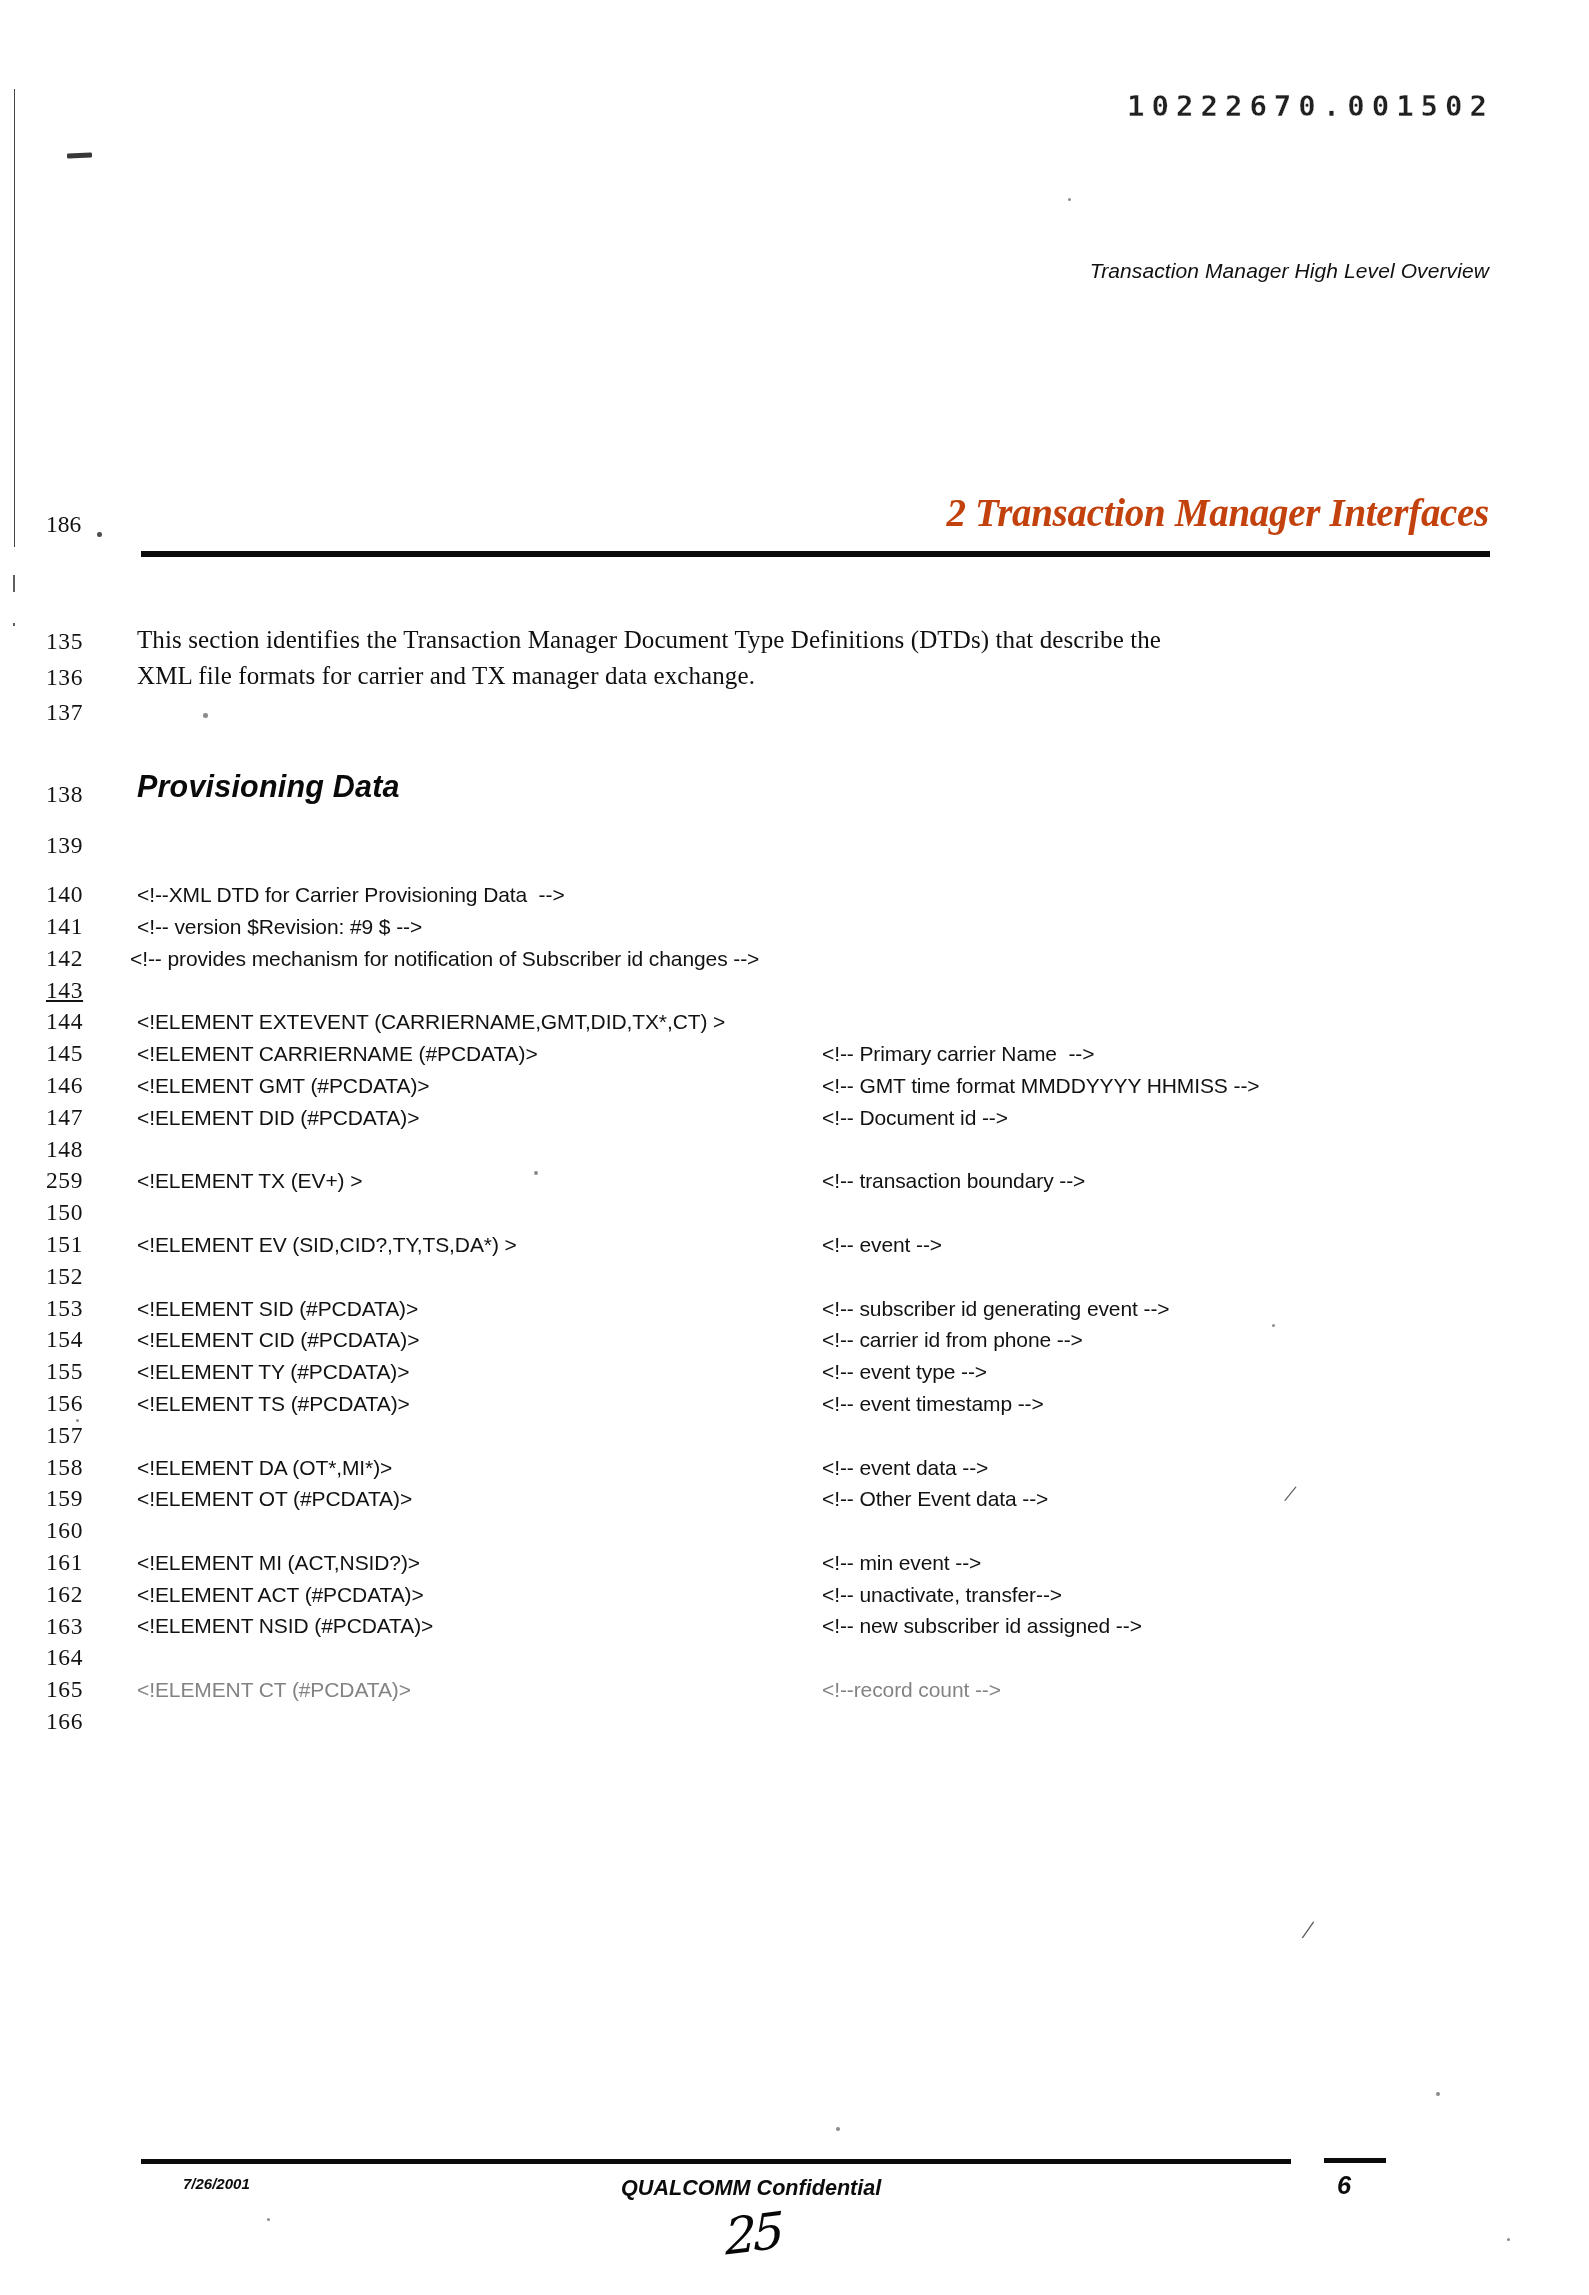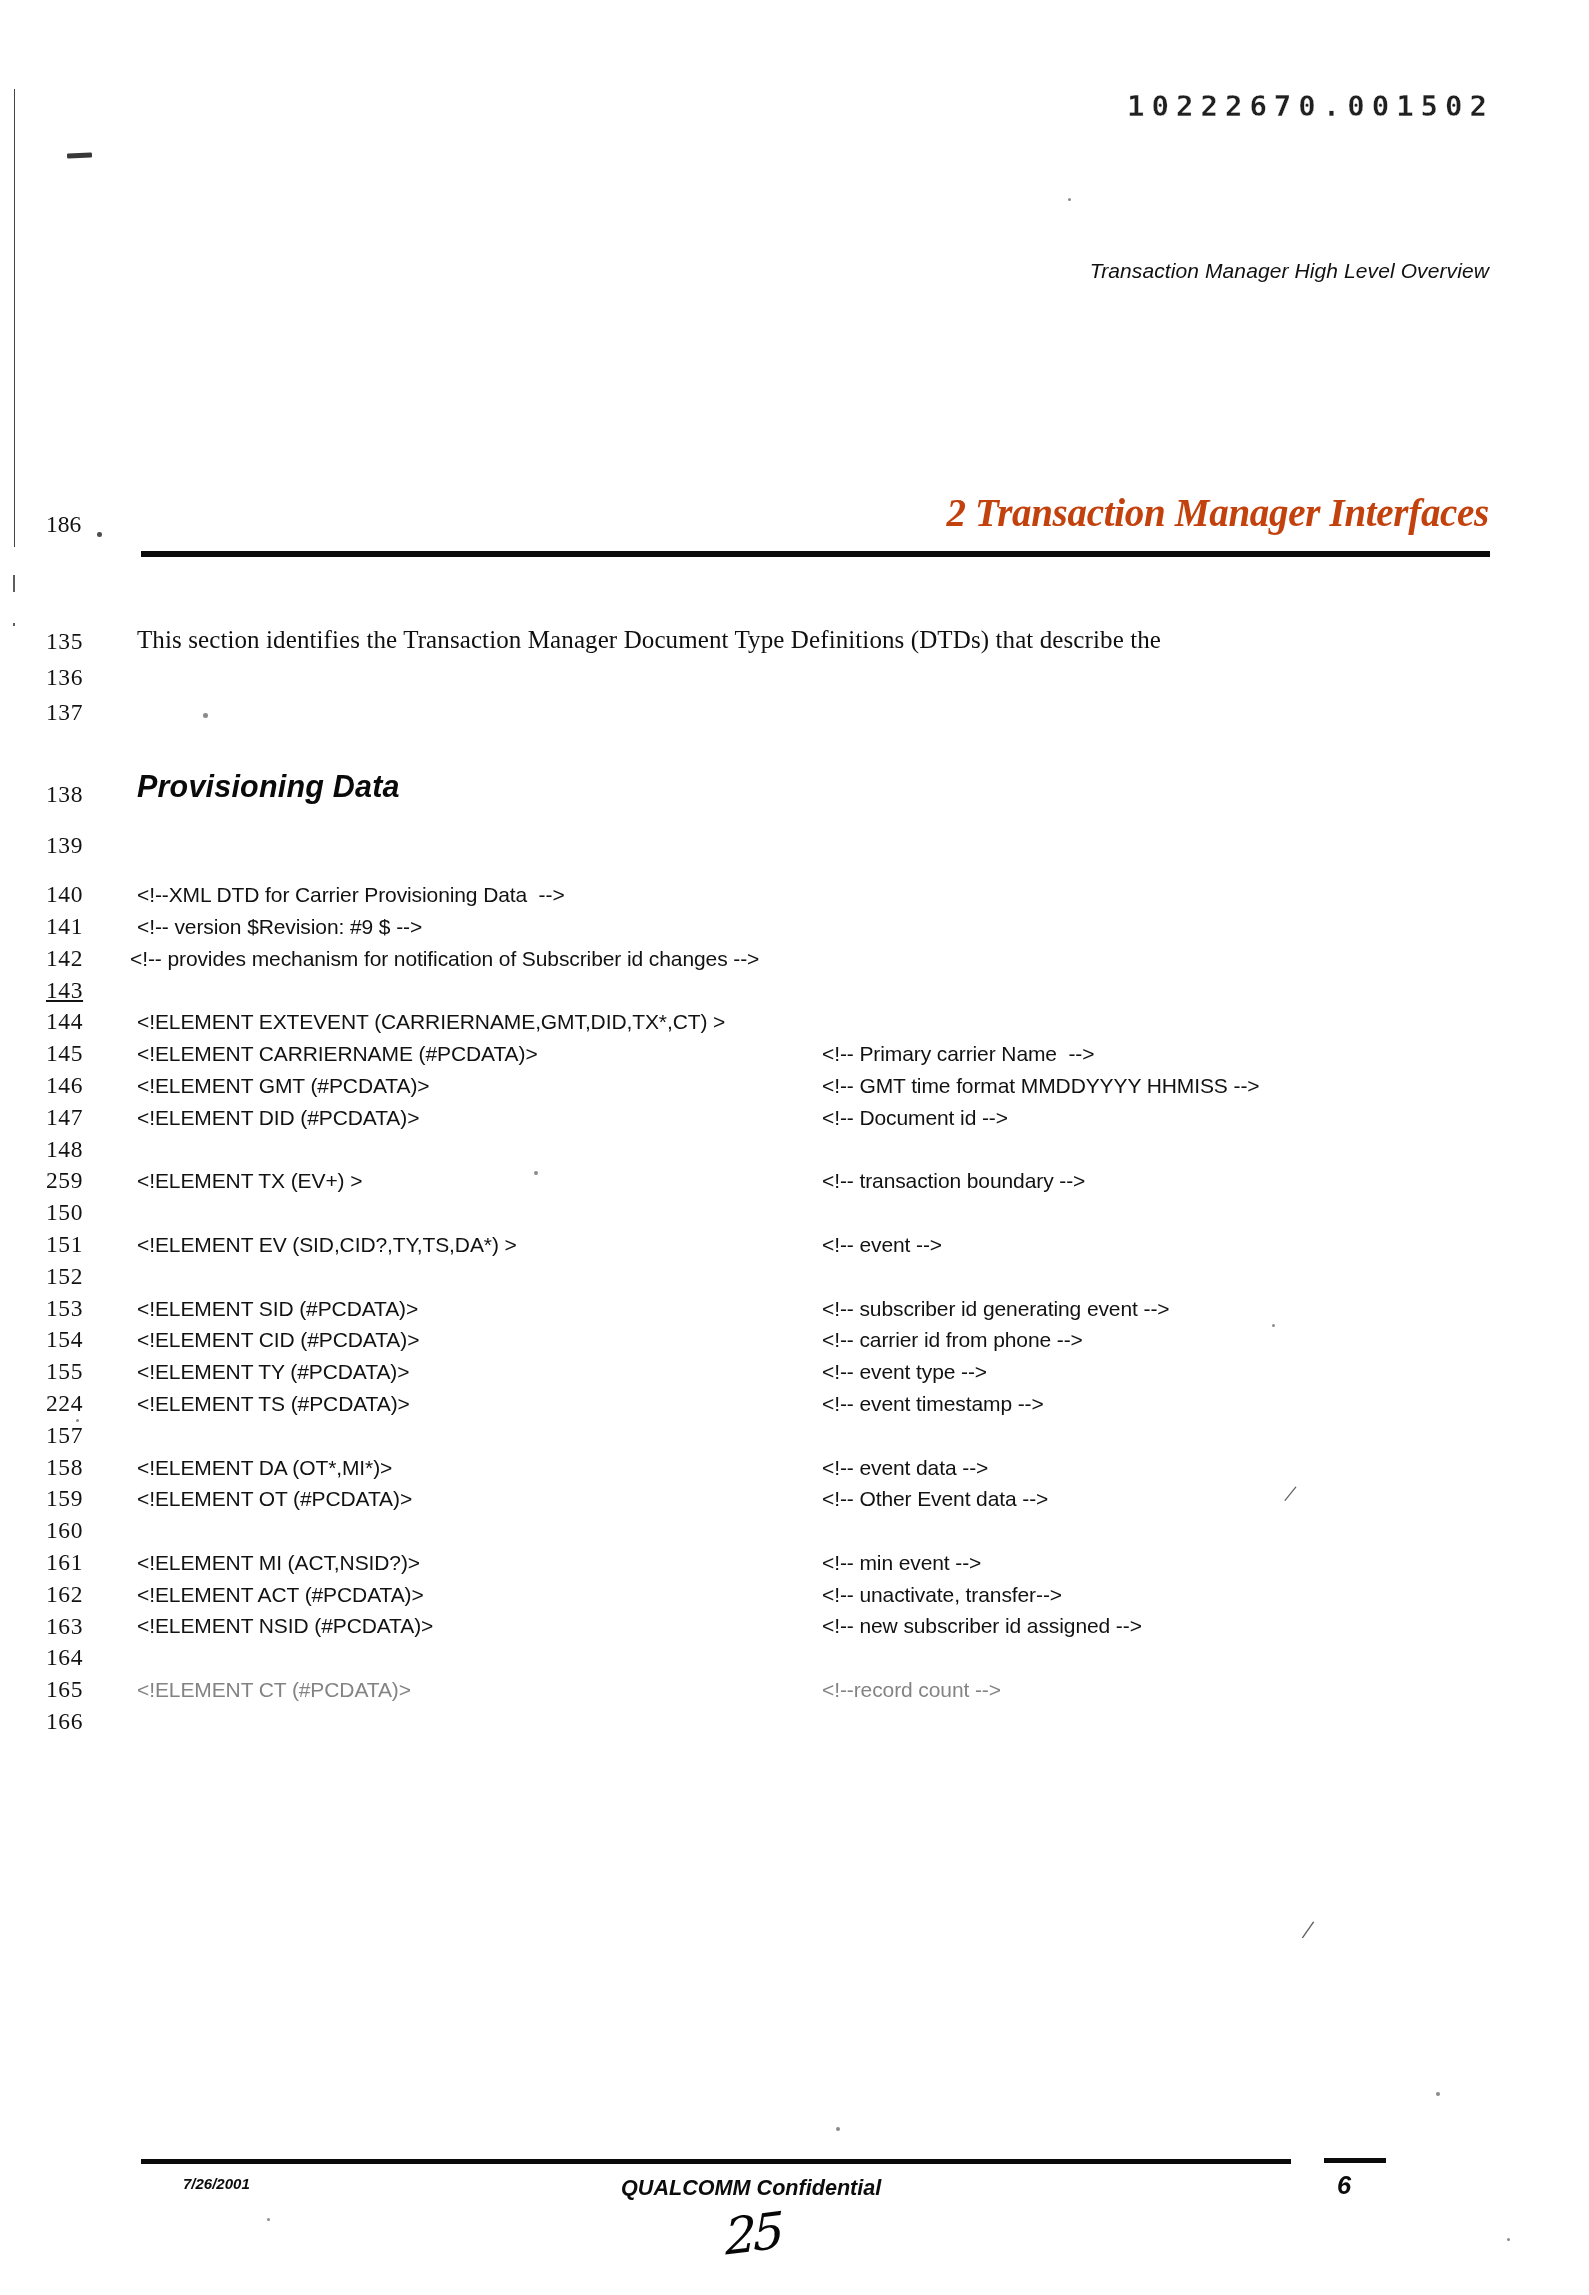--- a/index.html
+++ b/index.html
@@ -304,20 +304,21 @@
     <div class="title-num">186</div>
     <div class="title-num-dot"></div>
     <div class="title-text">2  Transaction Manager Interfaces</div>
     <div class="title-rule"></div>
   </div>
 
   <div class="lnum" style="top:628px;">135</div>
   <div class="body-line" style="top:626px;">This section identifies the Transaction Manager  Document Type Definitions (DTDs) that describe the</div>
 
   <div class="lnum" style="top:664px;">136</div>
+  <div class="body-line" style="top:662px;">XML file formats for carrier and TX manager data exchange.</div>
 
   <div class="lnum" style="top:699px;">137</div>
   <div class="body-line" style="top:698px;"></div>
 
   <div class="lnum" style="top:781px;">138</div>
   <div class="sect-head" style="top:769px;">Provisioning Data</div>
 
   <div class="lnum" style="top:832px;">139</div>
 
   <div class="lnum" style="top:881px;">140</div>
@@ -369,21 +370,21 @@
   <div class="code-comment" style="top:1297px;">&lt;!-- subscriber id generating event --&gt;</div>
 
   <div class="lnum" style="top:1326px;">154</div>
   <div class="code-line" style="top:1328px;">&lt;!ELEMENT CID (#PCDATA)&gt;</div>
   <div class="code-comment" style="top:1328px;">&lt;!-- carrier id from phone --&gt;</div>
 
   <div class="lnum" style="top:1358px;">155</div>
   <div class="code-line" style="top:1360px;">&lt;!ELEMENT TY (#PCDATA)&gt;</div>
   <div class="code-comment" style="top:1360px;">&lt;!-- event type --&gt;</div>
 
-  <div class="lnum" style="top:1390px;">224</div>
+  <div class="lnum" style="top:1390px;">156</div>
   <div class="code-line" style="top:1392px;">&lt;!ELEMENT TS (#PCDATA)&gt;</div>
   <div class="code-comment" style="top:1392px;">&lt;!-- event timestamp --&gt;</div>
 
   <div class="lnum" style="top:1422px;">157</div>
   <div class="code-line" style="top:1424px;"></div>
 
   <div class="lnum" style="top:1454px;">158</div>
   <div class="code-line" style="top:1456px;">&lt;!ELEMENT DA (OT*,MI*)&gt;</div>
   <div class="code-comment" style="top:1456px;">&lt;!-- event data --&gt;</div>
 

